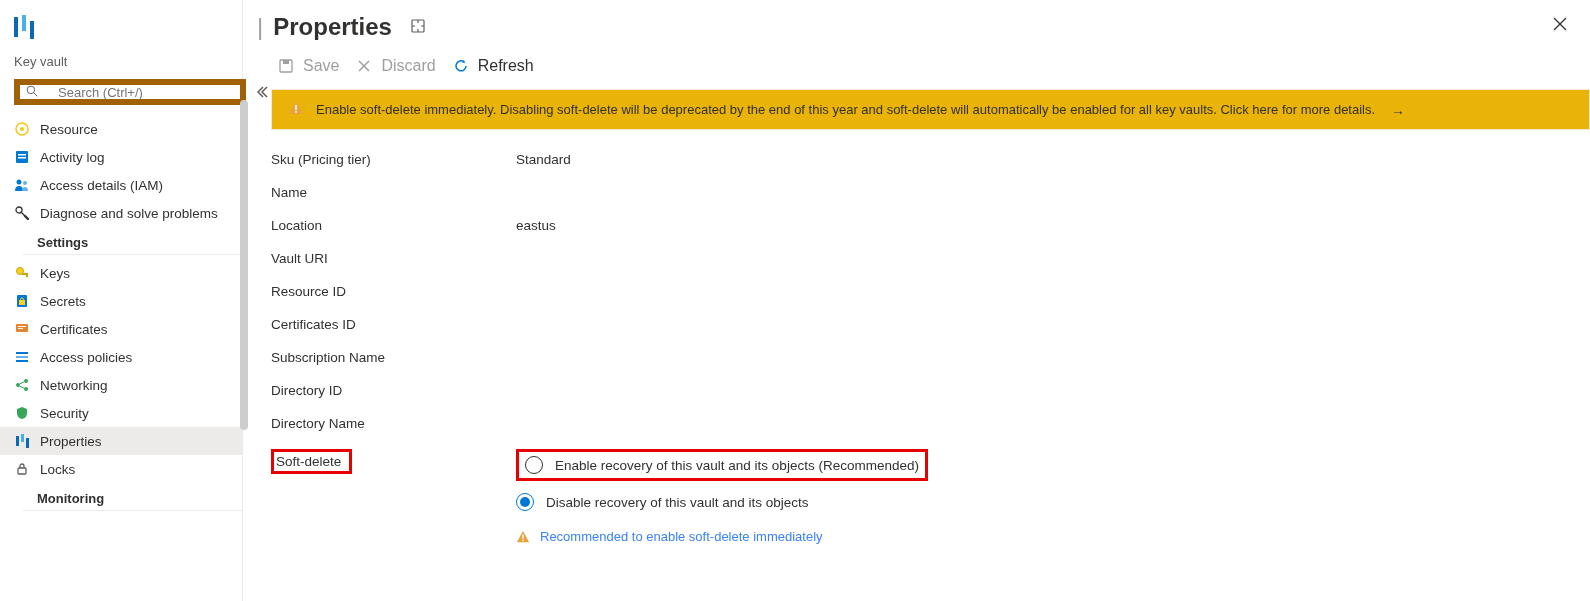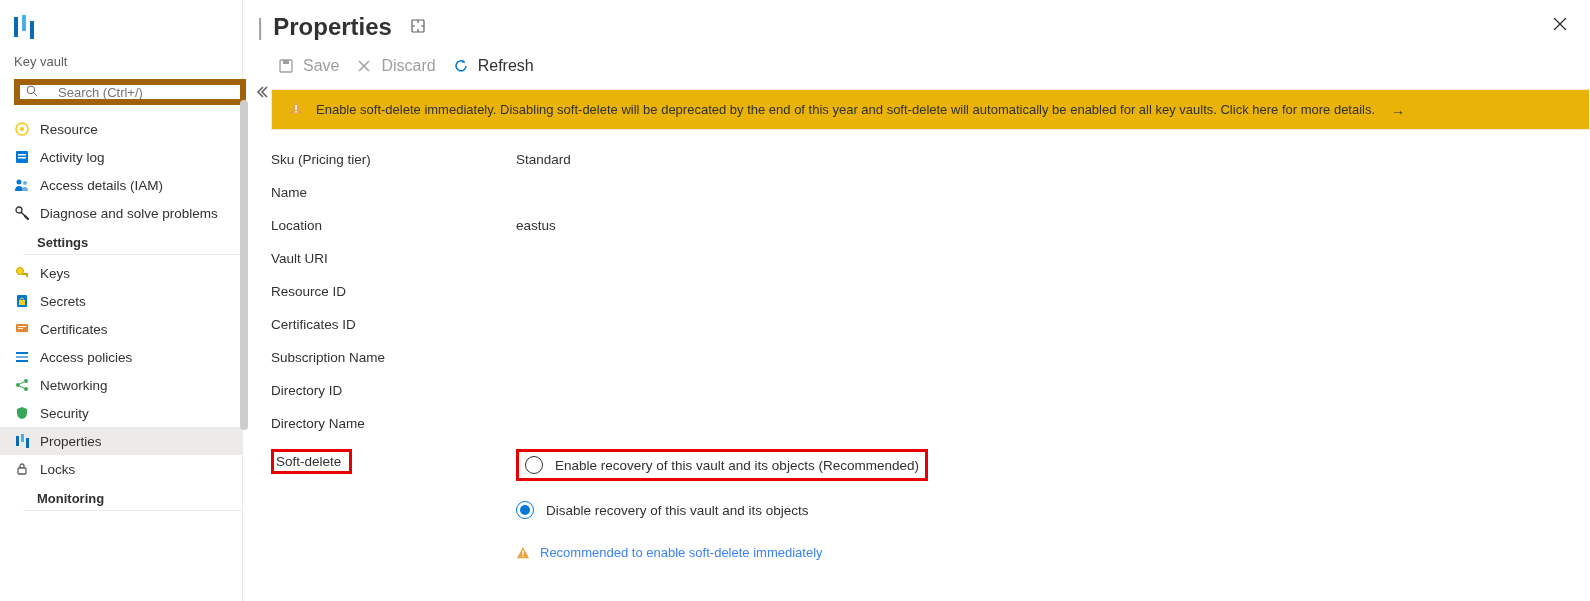--- a/index.html
+++ b/index.html
@@ -170,21 +170,21 @@
     color: #323130;
   }
   .hl-red {
     border: 3px solid #e60000;
     padding: 2px 8px 2px 2px;
     display: inline-block;
   }
   .radio-group {
     display: flex;
     flex-direction: column;
-    gap: 20px;
+    gap: 12px;
   }
   .radio-line {
     display: flex;
     align-items: center;
     gap: 12px;
     font-size: 13.5px;
   }
   .radio-outer {
     width: 18px; height: 18px;
     border: 1px solid #323130;

